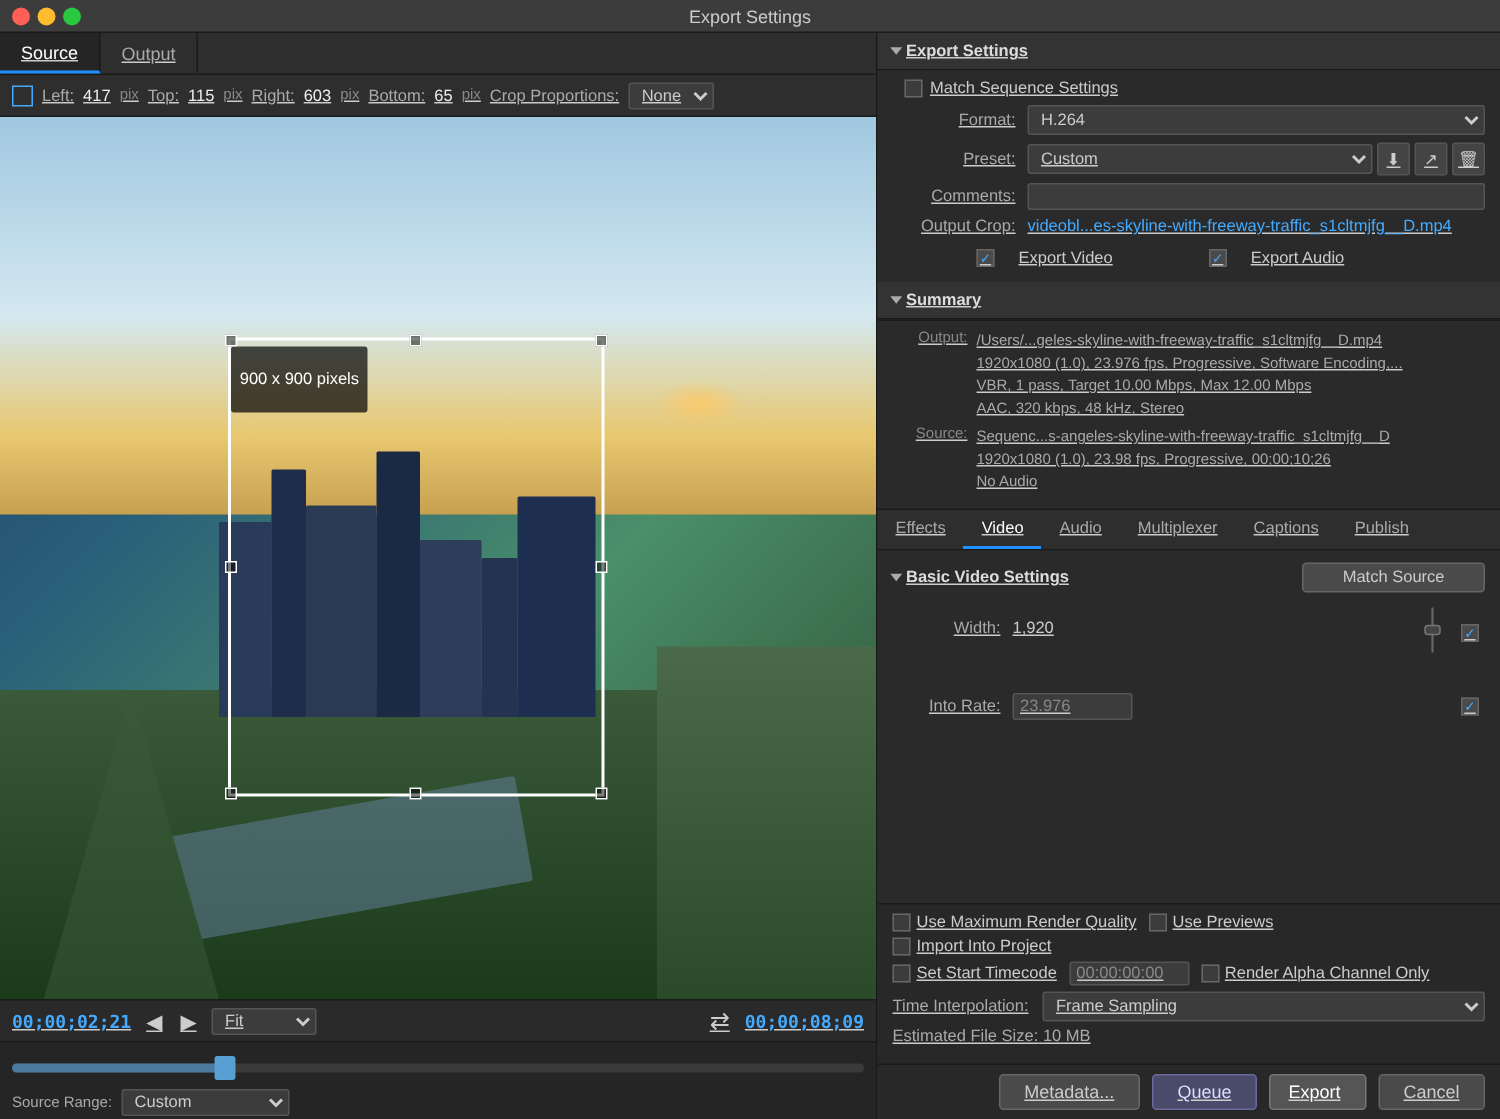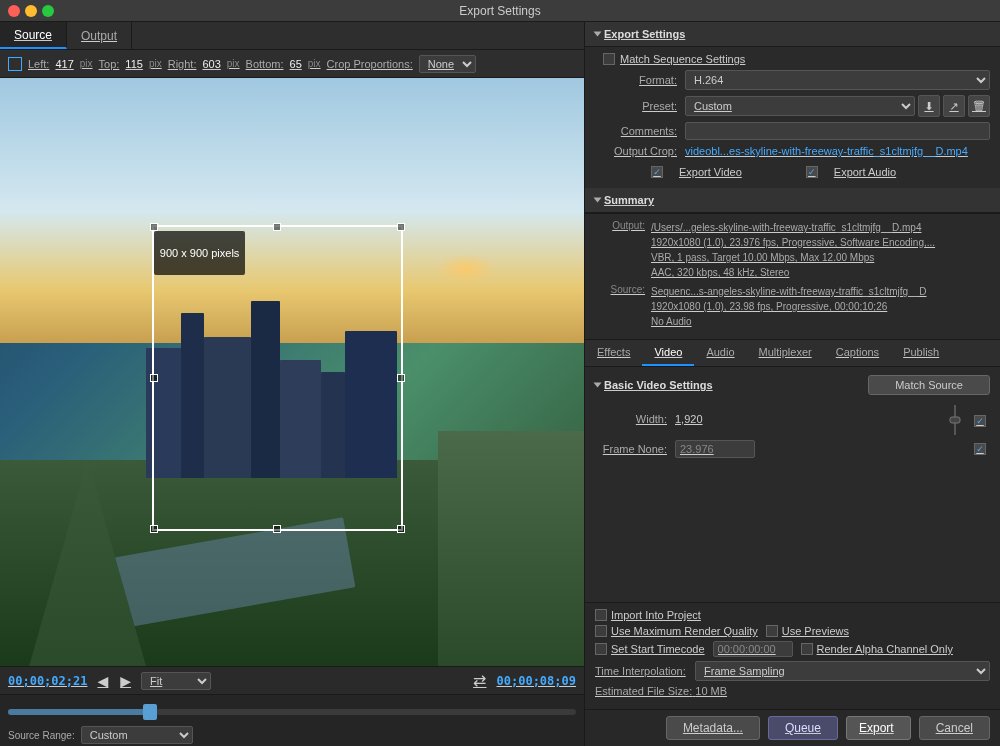--- a/index.html
+++ b/index.html
@@ -779,59 +779,59 @@
     </div>
 
     <div class="video-settings">
       <div class="vs-section-header">
         <div class="section-triangle"></div>
         <span class="section-title">Basic Video Settings</span>
         <div style="flex:1;"></div>
         <button class="match-source-btn">Match Source</button>
       </div>
 
-      <div style="display:flex; align-items:center; margin-bottom:1px;">
+      <div style="display:flex; align-items:center; margin-bottom:22px;">
         <div style="flex:1;">
           <div class="vs-row">
             <span class="vs-label">Width:</span>
             <span class="vs-value">1,920</span>
           </div>
         </div>
         <div style="margin-right:10px;">
           <svg width="18" height="34" viewBox="0 0 18 34">
             <path d="M9 2 L9 16 M9 18 L9 32" stroke="#666" stroke-width="1.5" fill="none"></path>
             <rect x="4" y="14" width="10" height="6" rx="2" fill="#444" stroke="#777" stroke-width="1"></rect>
           </svg>
         </div>
         <div class="chk-box checked" style="margin-right:4px;"></div>
       </div>
 
       <div class="vs-row">
-        <span class="vs-label">Frame None:</span>
+        <span class="vs-label">Into Rate:</span>
         <input class="fr-input" type="text" value="23.976" style="">
         <div style="flex:1;"></div>
         <div class="chk-box checked" style="margin-right:4px;"></div>
       </div>
     </div>
 
     <div class="footer-options">
       <div class="footer-row">
         <div class="footer-check-item">
           <div class="chk-box"></div>
-          <span>Import Into Project</span>
+          <span>Use Maximum Render Quality</span>
+        </div>
+        <div class="footer-check-item">
+          <div class="chk-box"></div>
+          <span>Use Previews</span>
         </div>
       </div>
       <div class="footer-row">
         <div class="footer-check-item">
           <div class="chk-box"></div>
-          <span>Use Maximum Render Quality</span>
-        </div>
-        <div class="footer-check-item">
-          <div class="chk-box"></div>
-          <span>Use Previews</span>
+          <span>Import Into Project</span>
         </div>
       </div>
       <div class="footer-row">
         <div class="footer-check-item">
           <div class="chk-box"></div>
           <span>Set Start Timecode</span>
         </div>
         <input class="timecode-input" type="text" value="00:00:00:00" style="">
         <div class="footer-check-item">
           <div class="chk-box"></div>

